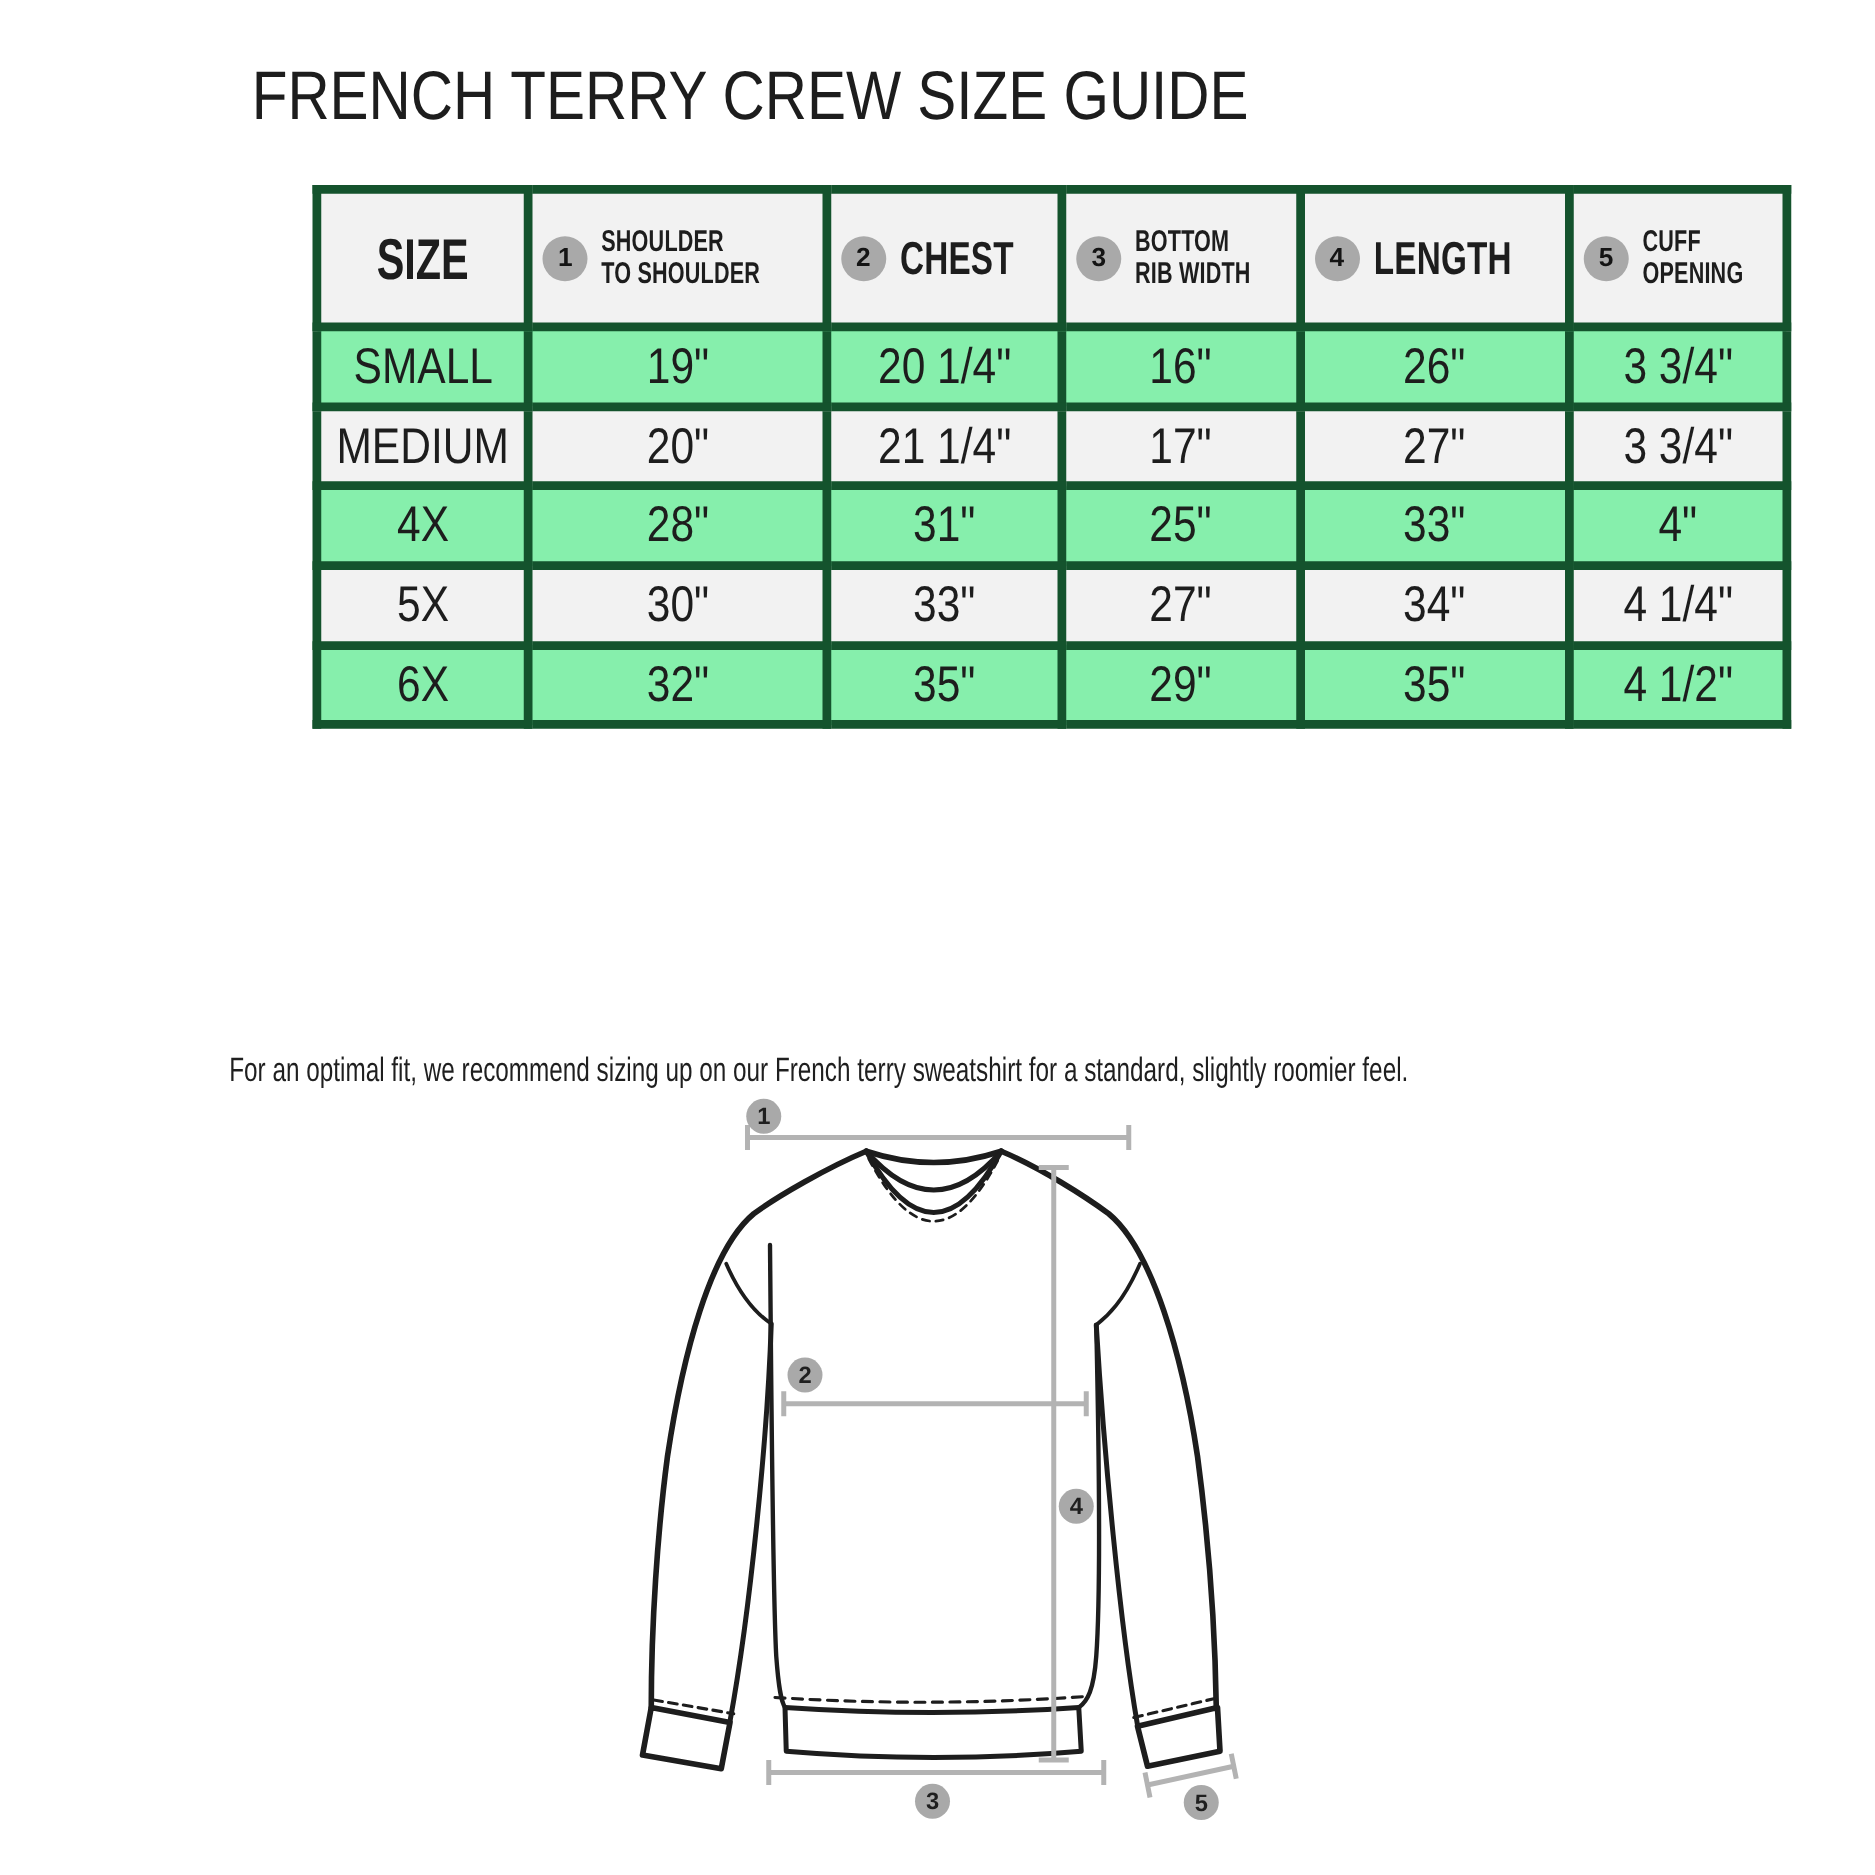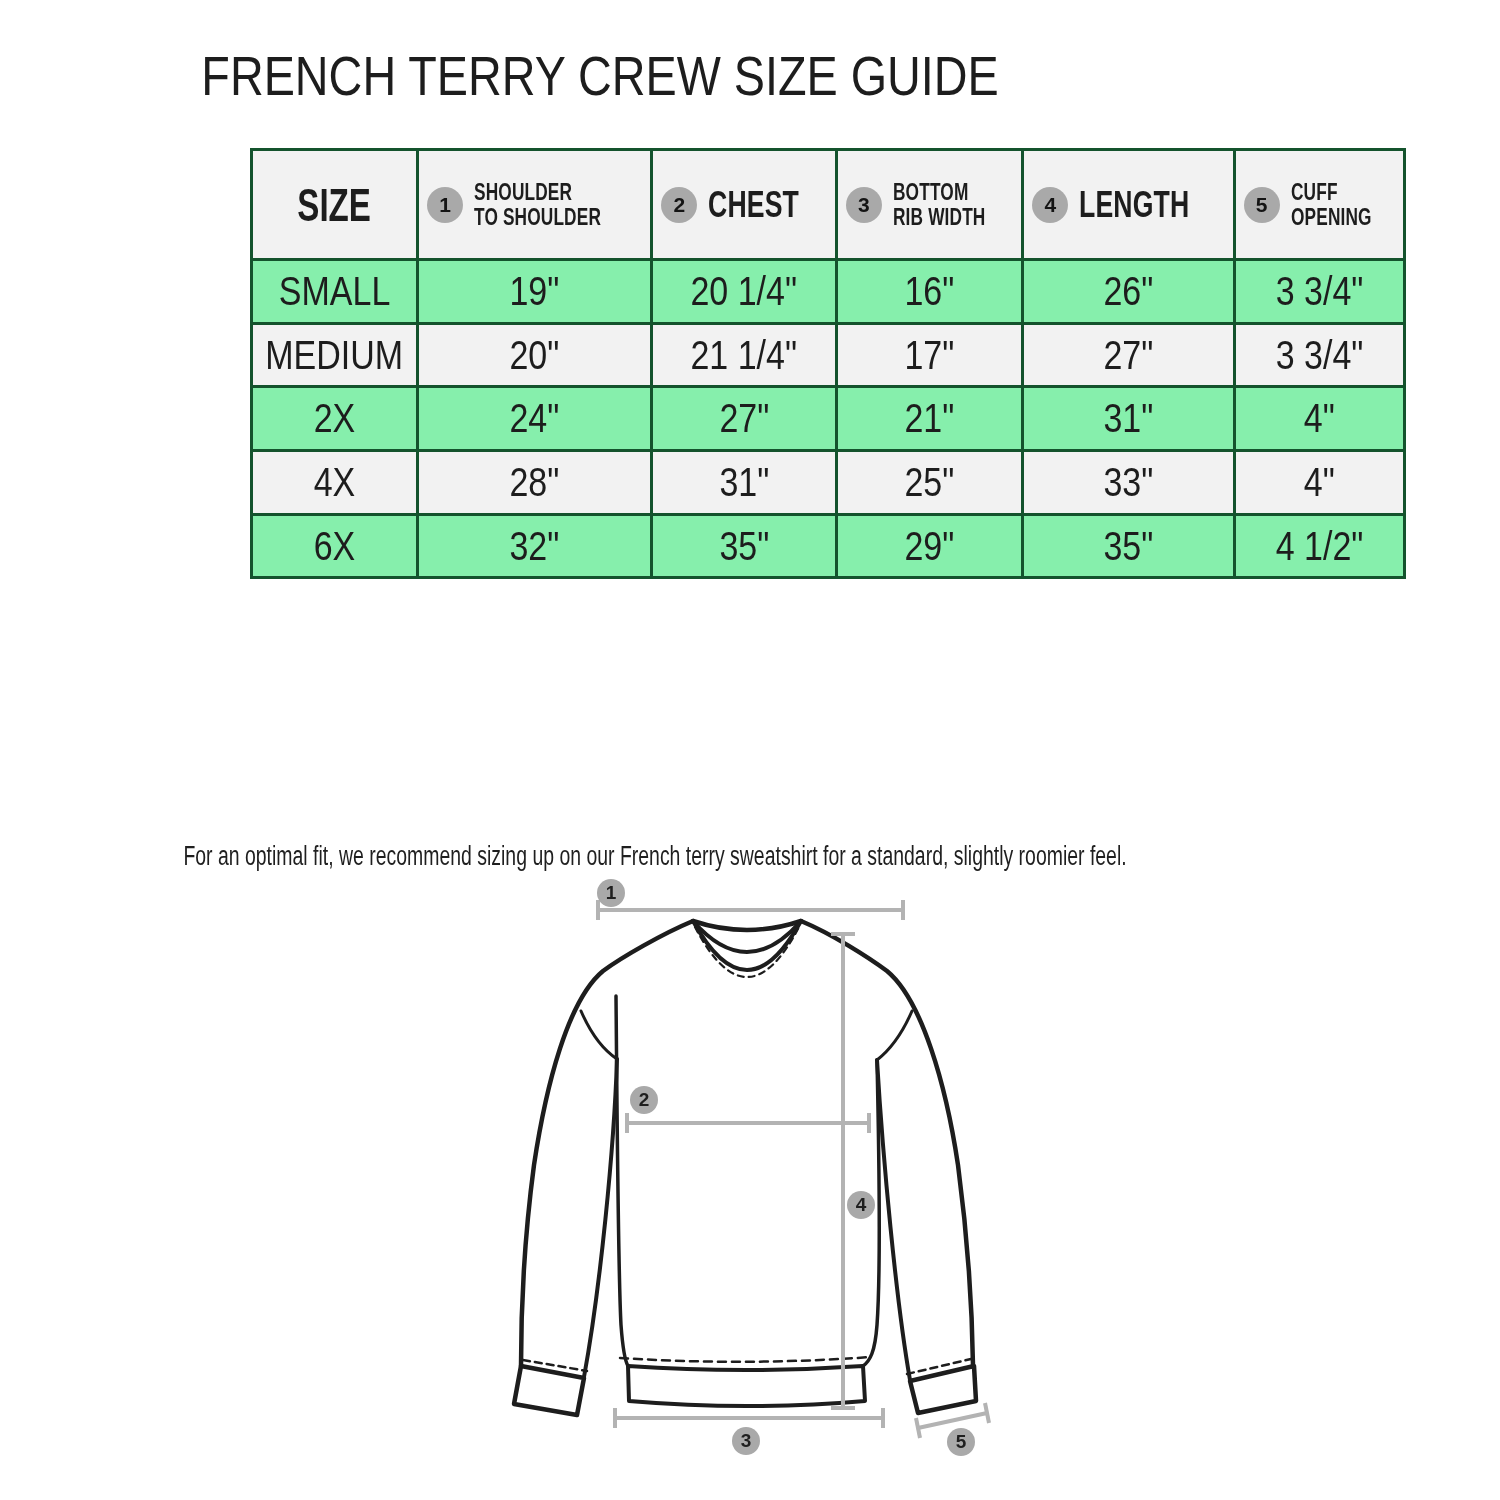--- a/index.html
+++ b/index.html
@@ -12,21 +12,21 @@
     font-size:55px;font-weight:400;line-height:60px;white-space:nowrap;
   }
   .squeeze{display:inline-block;transform:scaleX(0.85);transform-origin:center;white-space:nowrap;}
   .squeeze-foot{display:inline-block;transform:scaleX(0.72);transform-origin:center;white-space:nowrap;}
 
   table.size-table{
     position:absolute;left:250px;top:148px;border-collapse:collapse;table-layout:fixed;
     background:#ffffff;
   }
   .size-table th,.size-table td{
-    border:3px solid #14532d;padding:0;text-align:center;vertical-align:middle;
+    border:7px solid #14532d;padding:0;text-align:center;vertical-align:middle;
     overflow:visible;
   }
   .size-table thead tr{height:110px;background:#f2f2f2;}
   .size-table tbody tr{height:63.7px;background:#86efac;}
   .size-table tbody tr:nth-child(even){background:#f2f2f2;}
 
   .size-h .cx{font-size:46px;font-weight:700;transform:scaleX(0.72);}
   .hwrap{display:flex;align-items:center;justify-content:flex-start;padding-left:8px;text-align:left;}
   .badge{
     flex:0 0 36px;width:36px;height:36px;border-radius:50%;background:#a9a9a9;
@@ -120,34 +120,34 @@
       </tr>
       <tr>
         <th><span class="cx">MEDIUM</span></th>
         <td><span class="cx">20"</span></td>
         <td><span class="cx">21 1/4"</span></td>
         <td><span class="cx">17"</span></td>
         <td><span class="cx">27"</span></td>
         <td><span class="cx">3 3/4"</span></td>
       </tr>
       <tr>
-        <th><span class="cx">2X</span></th>
-        <td><span class="cx">24"</span></td>
-        <td><span class="cx">27"</span></td>
-        <td><span class="cx">21"</span></td>
-        <td><span class="cx">31"</span></td>
-        <td><span class="cx">4"</span></td>
-      </tr>
-      <tr>
         <th><span class="cx">4X</span></th>
         <td><span class="cx">28"</span></td>
         <td><span class="cx">31"</span></td>
         <td><span class="cx">25"</span></td>
         <td><span class="cx">33"</span></td>
         <td><span class="cx">4"</span></td>
+      </tr>
+      <tr>
+        <th><span class="cx">5X</span></th>
+        <td><span class="cx">30"</span></td>
+        <td><span class="cx">33"</span></td>
+        <td><span class="cx">27"</span></td>
+        <td><span class="cx">34"</span></td>
+        <td><span class="cx">4 1/4"</span></td>
       </tr>
       <tr>
         <th><span class="cx">6X</span></th>
         <td><span class="cx">32"</span></td>
         <td><span class="cx">35"</span></td>
         <td><span class="cx">29"</span></td>
         <td><span class="cx">35"</span></td>
         <td><span class="cx">4 1/2"</span></td>
       </tr>
     </tbody>

